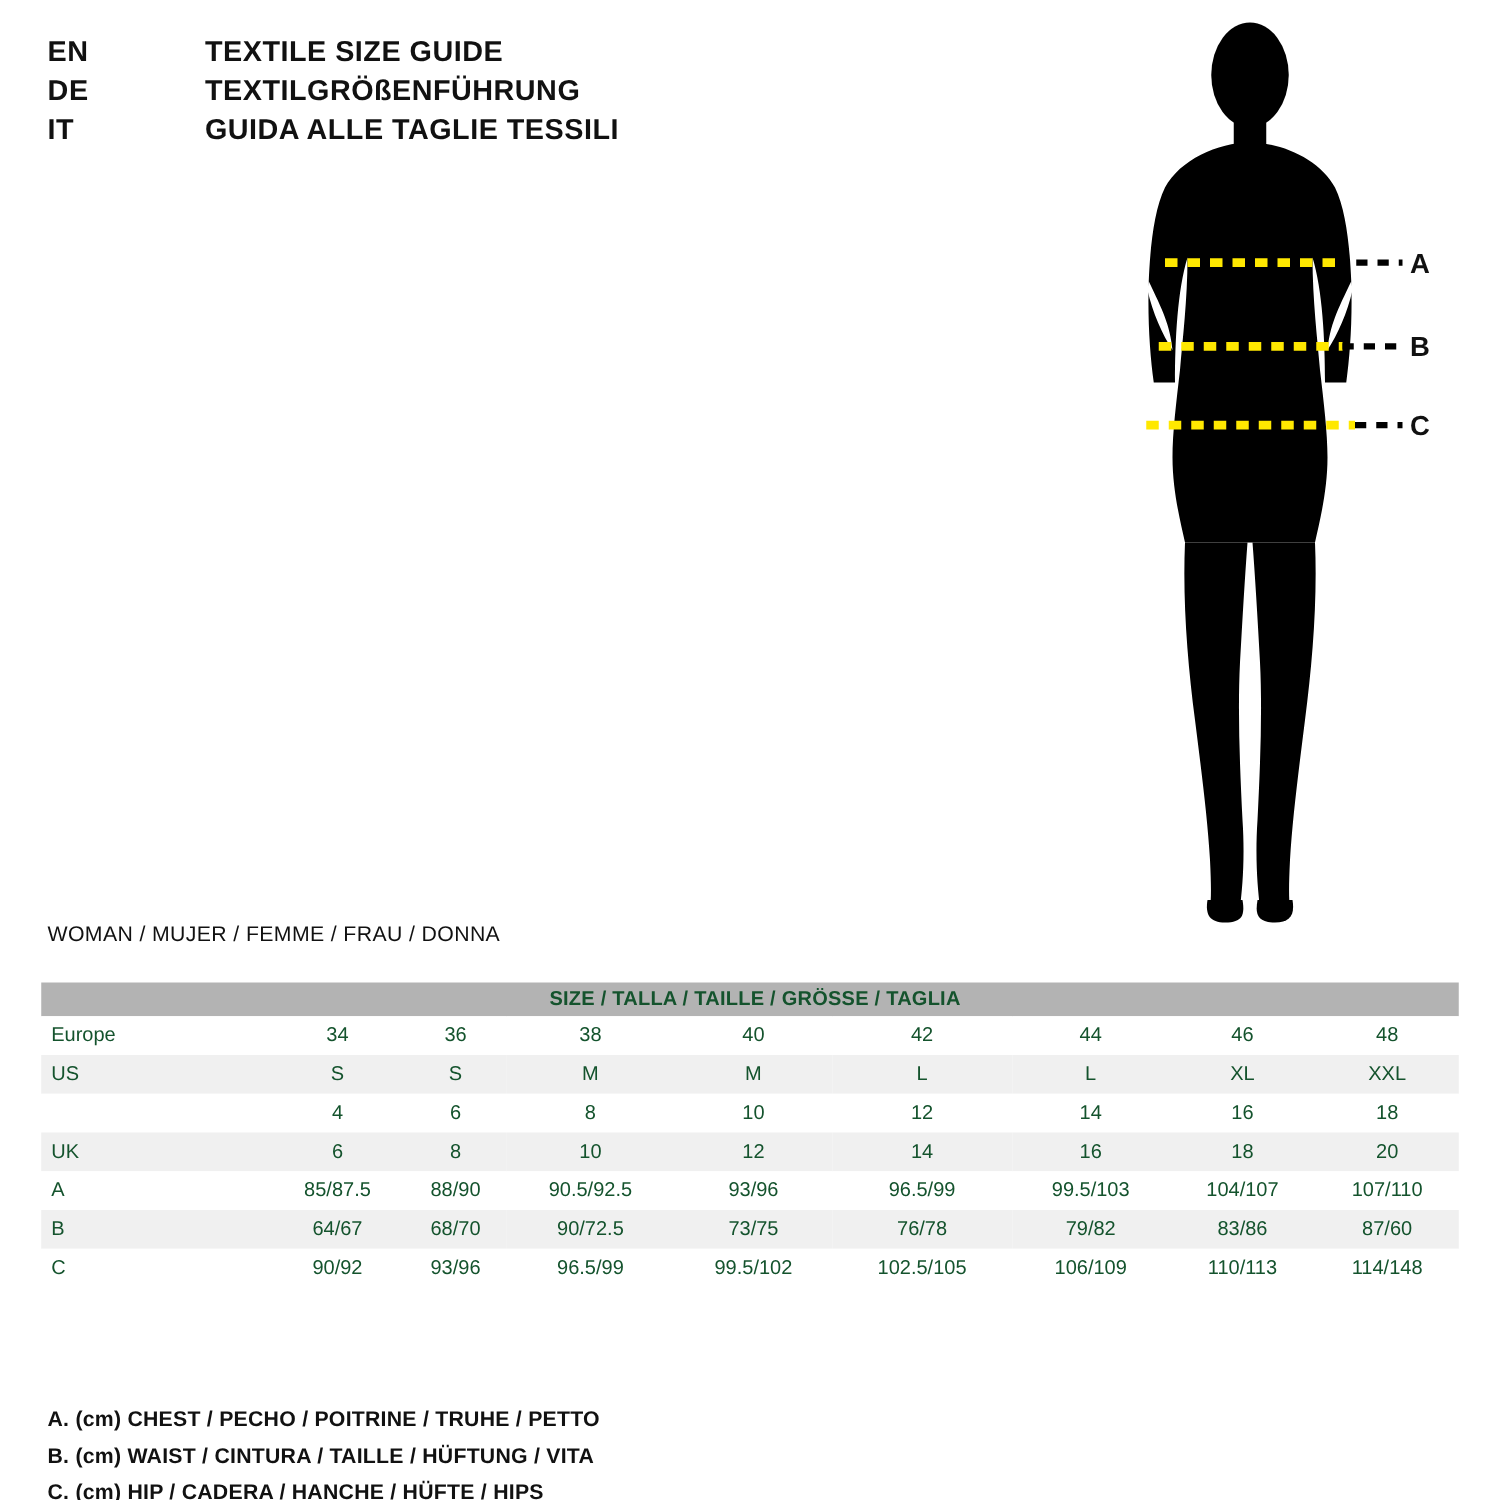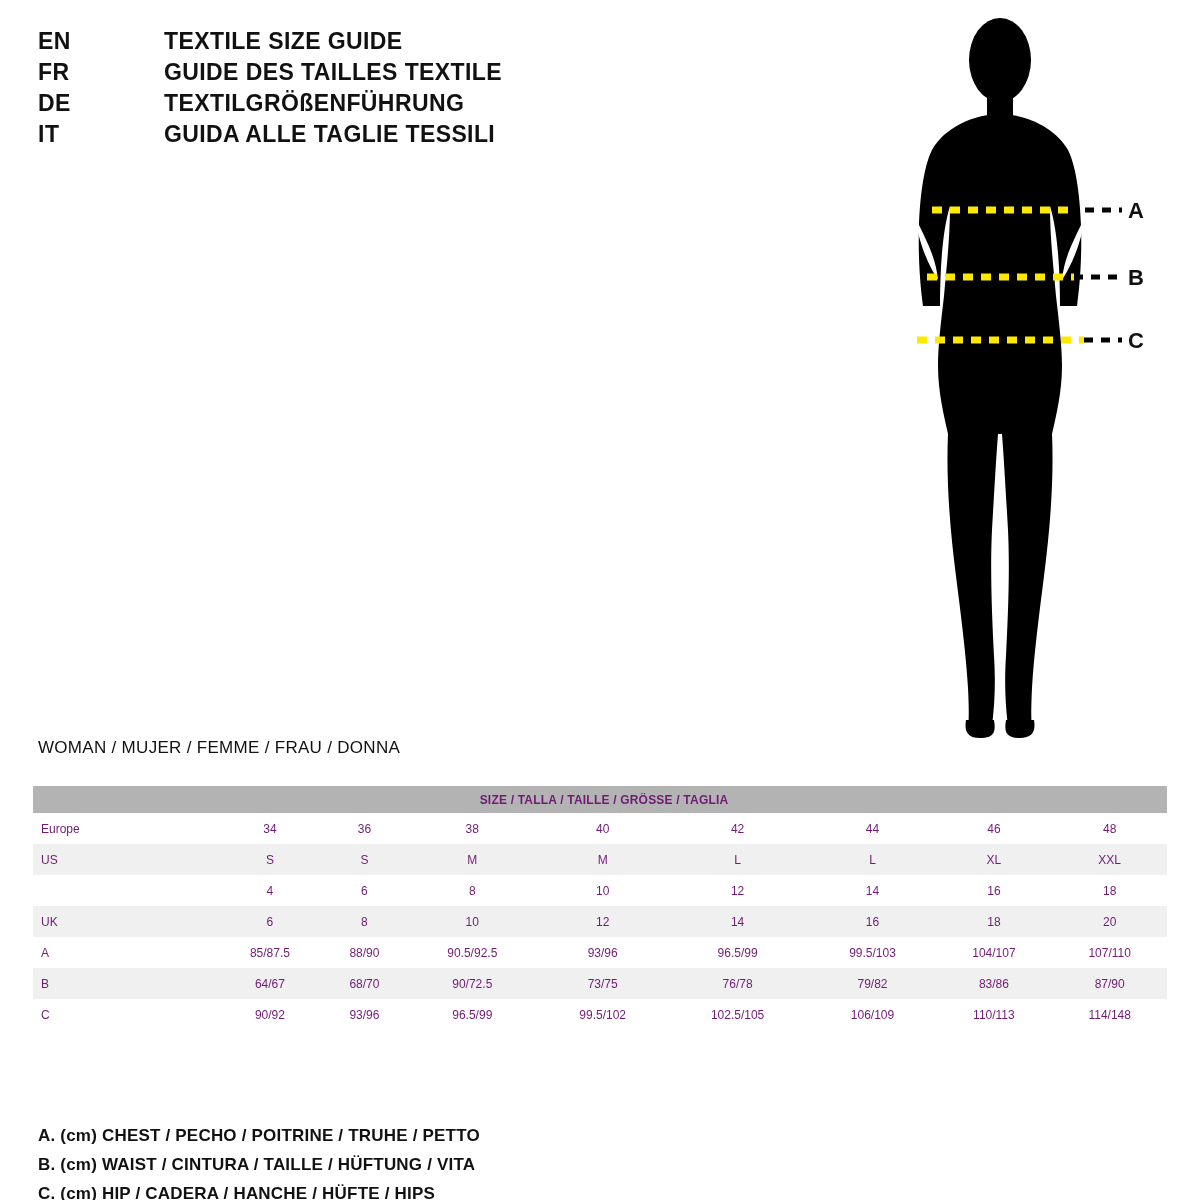--- a/index.html
+++ b/index.html
@@ -76,22 +76,22 @@
     color: #111111;
   }
 
   
   #size-table {
     position: absolute;
     left: 33px;
     top: 786px;
     width: 1134px;
     border-collapse: collapse;
-    font-size: 12px;
-    color: #701a75;
+    font-size: 16px;
+    color: #14532d;
   }
   #size-table tr.header-row td {
     background: #b3b3b3;
     font-weight: bold;
     height: 27px;
     padding: 0 0 0 8px;
     letter-spacing: 0.2px;
   }
   #size-table td {
     height: 31px;
@@ -127,24 +127,20 @@
     white-space: nowrap;
   }
 </style>
 </head>
 <body>
 
 <div id="title-block">
   <div class="title-row">
     <div class="title-code">EN</div>
     <div class="title-text">TEXTILE SIZE GUIDE</div>
-  </div>
-  <div class="title-row">
-    <div class="title-code">FR</div>
-    <div class="title-text">GUIDE DES TAILLES TEXTILE</div>
   </div>
   <div class="title-row">
     <div class="title-code">DE</div>
     <div class="title-text">TEXTILGRÖßENFÜHRUNG</div>
   </div>
   <div class="title-row">
     <div class="title-code">IT</div>
     <div class="title-text">GUIDA ALLE TAGLIE TESSILI</div>
   </div>
 </div>
@@ -285,21 +281,21 @@
 
     <tr class="alt">
       <td class="rowlabel">B</td>
       <td>64/67</td>
       <td>68/70</td>
       <td>90/72.5</td>
       <td>73/75</td>
       <td>76/78</td>
       <td>79/82</td>
       <td>83/86</td>
-      <td>87/90</td>
+      <td>87/60</td>
     </tr>
 
     <tr class="plain">
       <td class="rowlabel">C</td>
       <td>90/92</td>
       <td>93/96</td>
       <td>96.5/99</td>
       <td>99.5/102</td>
       <td>102.5/105</td>
       <td>106/109</td>

